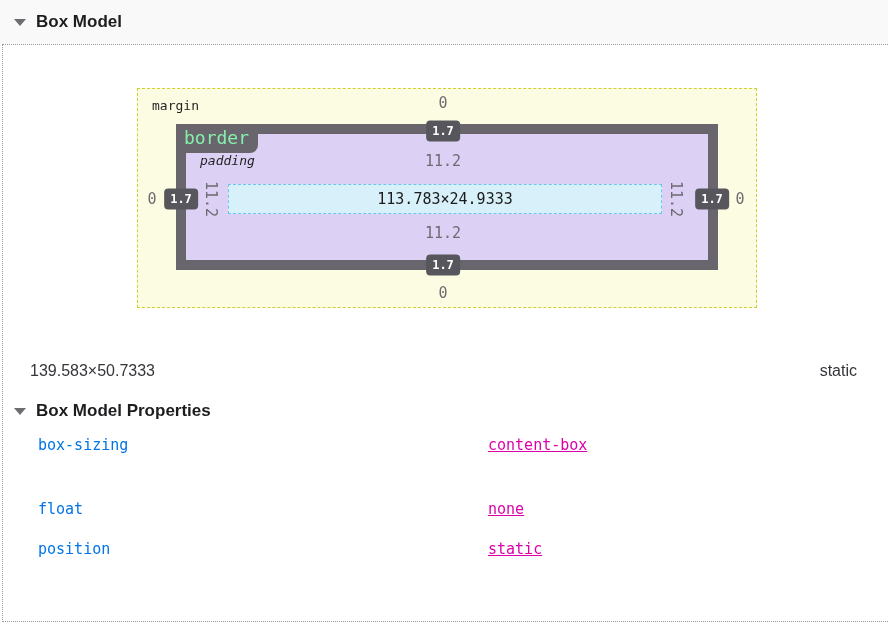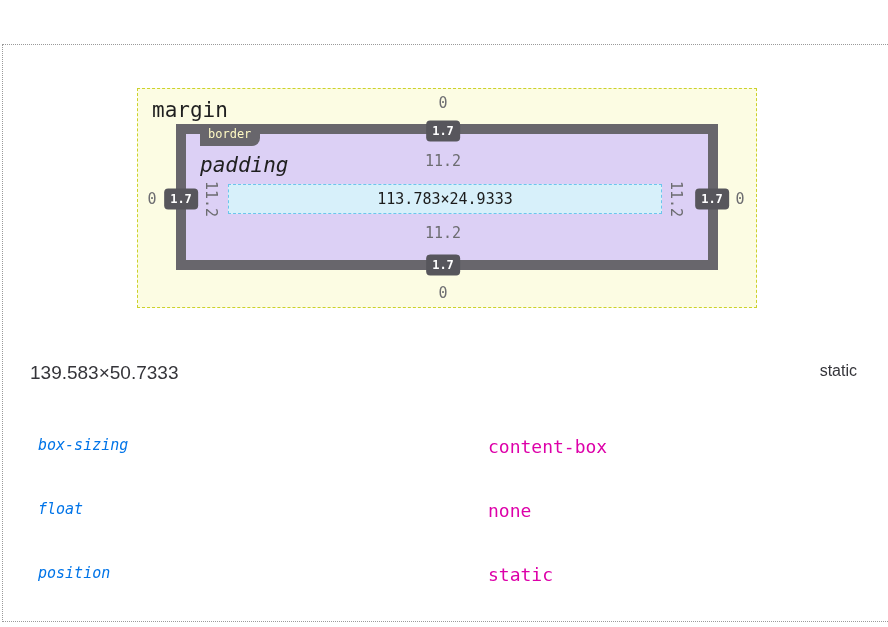--- a/index.html
+++ b/index.html
@@ -35,51 +35,55 @@
   .border-box{
     position:absolute;left:176px;top:124px;width:542px;height:146px;box-sizing:border-box;
     background:var(--padding-bg,#dcd0f5);border:10px solid var(--border-band,#68666c);
   }
   .content-box{
     position:absolute;left:228px;top:184px;width:434px;height:30px;box-sizing:border-box;
     background:var(--content-bg,#d7f0fa);border:1px dashed var(--content-border,#6cc5ec);
     display:flex;align-items:center;justify-content:center;
     font-size:15px;color:#1c1c1c;
   }
-  .region-label{position:absolute;font-size:21px;color:#1f1f1f;}
+  .region-label{position:absolute;font-size:13px;color:#1f1f1f;}
   .border-tab{
     position:absolute;left:176px;top:124px;background:var(--border-band,#68666c);
-    color:#fef9c3;font-size:12px;padding:3px 9px 5px 8px;border-radius:0 0 8px 0;margin-left:24px;
+    color:#86efac;font-size:18px;padding:3px 9px 5px 8px;border-radius:0 0 8px 0;
   }
   .gray-val{
     position:absolute;font-size:15px;color:#6d6d71;transform:translate(-50%,-50%);
     white-space:nowrap;
   }
   .gray-val.rot{transform:translate(-50%,-50%) rotate(90deg);}
   .badge{
     position:absolute;transform:translate(-50%,-50%);
     background:var(--badge-bg,#57565c);color:#fff;font-size:12px;font-weight:700;
     padding:1px 6px 2px;border-radius:4px;line-height:18px;white-space:nowrap;
   }
   
-  .elem-size{position:absolute;left:30px;top:362px;font-size:19px;color:#35353a;}
+  .elem-size{position:absolute;left:30px;top:362px;font-size:16px;color:#35353a;}
   .elem-pos{position:absolute;right:31px;top:362px;font-size:16px;color:#35353a;}
   
   .props-header{position:absolute;left:0;top:398px;width:888px;height:26px;display:flex;align-items:center;}
   .props-header .tri{border-top-width:7px;}
   .props-title{margin-left:10px;font-size:17px;font-weight:600;color:#1d1d1f;}
   .prop-row{position:absolute;left:0;width:888px;height:22px;}
-  .prop-name{position:absolute;left:38px;font-size:15px;color:var(--accent-property,#0074e8);font-style:italic;}
-  .prop-value{position:absolute;left:488px;font-size:18px;color:var(--accent-value,#dd00a9);}
+  .prop-name{position:absolute;left:38px;font-size:15px;color:var(--accent-property,#0074e8);}
+  .prop-value{position:absolute;left:488px;font-size:15px;color:var(--accent-value,#dd00a9);text-decoration:underline;}
 </style>
 </head>
 <body>
 
 <div class="panel">
 
+  <div class="sec-header">
+    <span class="tri"></span>
+    <span class="sec-title">Box Model</span>
+  </div>
 
   <div class="frame"></div>
 
   <div class="margin-box"></div>
   <div class="border-box"></div>
 
   <span class="region-label mono" style="left:152px;top:98px;">margin</span>
   <span class="border-tab mono">border</span>
   <span class="region-label mono" style="left:200px;top:153px;font-style:italic;">padding</span>
 
@@ -98,27 +102,31 @@
   <span class="gray-val mono rot" style="left:676px;top:199px;">11.2</span>
 
   <span class="badge mono" style="left:443px;top:131px;">1.7</span>
   <span class="badge mono" style="left:443px;top:265px;">1.7</span>
   <span class="badge mono" style="left:181px;top:199px;">1.7</span>
   <span class="badge mono" style="left:712px;top:199px;">1.7</span>
 
   <span class="elem-size">139.583×50.7333</span>
   <span class="elem-pos">static</span>
 
+  <div class="props-header">
+    <span class="tri"></span>
+    <span class="props-title">Box Model Properties</span>
+  </div>
 
   <div class="prop-row" style="top:436px;">
     <span class="prop-name mono">box-sizing</span>
     <span class="prop-value mono">content-box</span>
   </div>
   <div class="prop-row" style="top:500px;">
     <span class="prop-name mono">float</span>
     <span class="prop-value mono">none</span>
   </div>
-  <div class="prop-row" style="top:564px;text-align:right;">
+  <div class="prop-row" style="top:540px;text-align:right;">
     <span class="prop-name mono">position</span>
     <span class="prop-value mono">static</span>
   </div>
 
 </div>
 
 </body></html>

